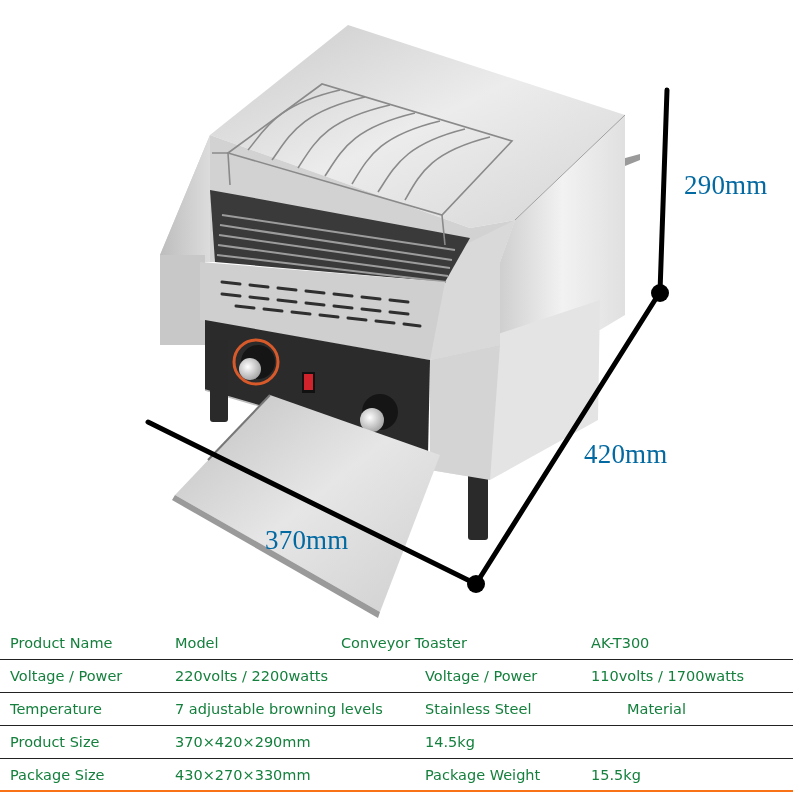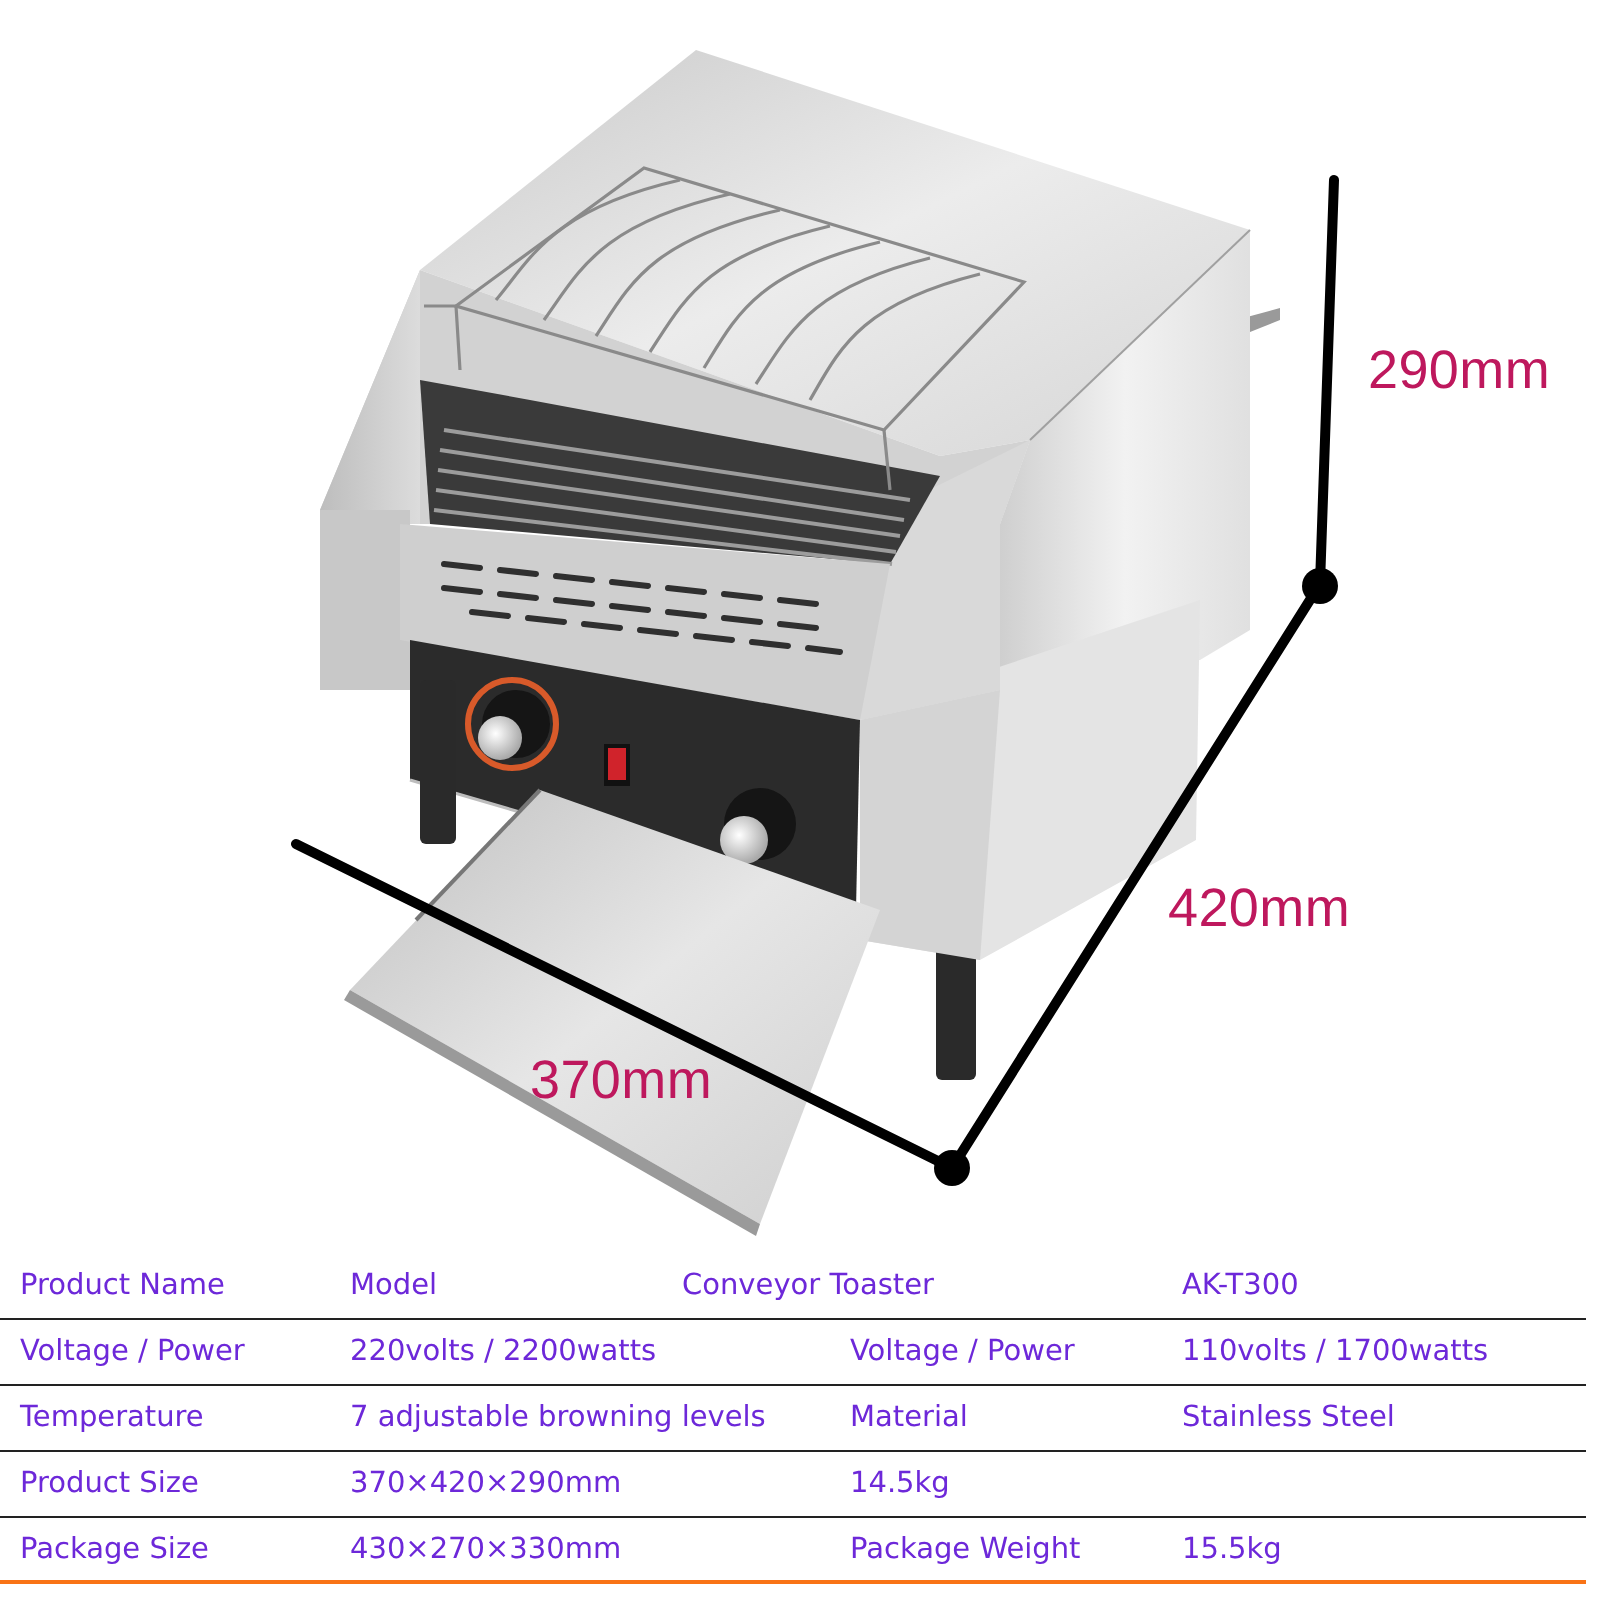--- a/index.html
+++ b/index.html
@@ -4,42 +4,42 @@
   <style>
     * { margin: 0; padding: 0; box-sizing: border-box; }
     html, body { width: 800px; height: 800px; background: #ffffff; overflow: hidden; }
     body { position: relative; font-family: "DejaVu Sans", sans-serif; color: #1a1a1a; }
 
     .illustration { position: absolute; left: 0; top: 0; width: 800px; height: 620px; }
     .illustration svg { position: absolute; left: 0; top: 0; }
 
     .dim-label {
       position: absolute;
-      font-family: Liberation Sans, sans-serif;
+      font-family: Liberation Serif, serif;
       font-size: 27px;
-      color: #be185d;
+      color: #0369a1;
       white-space: nowrap;
       letter-spacing: 0.2px;
     }
     .dim-height { left: 684px; top: 170px; }
     .dim-depth  { left: 584px; top: 439px; }
     .dim-width  { left: 249px; top: 525px; margin-left: 16px; }
 
     .spec-table {
       position: absolute;
       left: 0; top: 627px;
       width: 793px;
     }
     .spec-row {
       display: flex;
       height: 33px;
       align-items: center;
       border-bottom: 1.5px solid #222;
       font-size: 14.5px;
-      color: #6d28d9;
+      color: #15803d;
     }
     .spec-row:last-child { border-bottom: 2px solid #f97316; }
     .cell { white-space: nowrap; }
     .c1 { width: 175px; padding-left: 10px; }
     .c2 { width: 250px; }
     .c3 { width: 166px; }
     .c4 { flex: 1; }
   </style>
 </head>
 <body>
@@ -210,22 +210,22 @@
   </div>
   <div class="spec-row">
     <span class="cell c1">Voltage / Power</span>
     <span class="cell c2">220volts / 2200watts</span>
     <span class="cell c3">Voltage / Power</span>
     <span class="cell c4">110volts / 1700watts</span>
   </div>
   <div class="spec-row">
     <span class="cell c1">Temperature</span>
     <span class="cell c2">7 adjustable browning levels</span>
+    <span class="cell c4">Stainless Steel</span>
     <span class="cell c3">Material</span>
-    <span class="cell c4">Stainless Steel</span>
   </div>
   <div class="spec-row">
     <span class="cell c1">Product Size</span>
     <span class="cell c2">370×420×290mm</span>
     <span class="cell c4">14.5kg</span>
   </div>
   <div class="spec-row">
     <span class="cell c1">Package Size</span>
     <span class="cell c2">430×270×330mm</span>
     <span class="cell c3">Package Weight</span>

